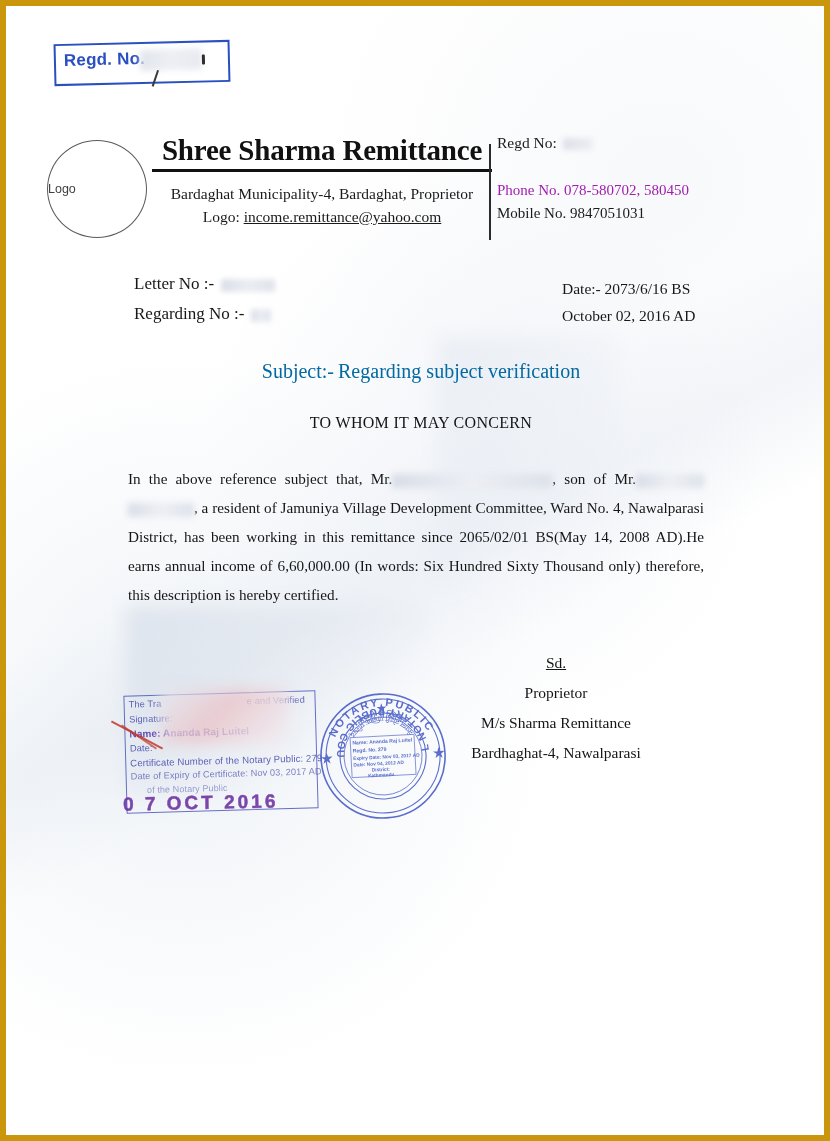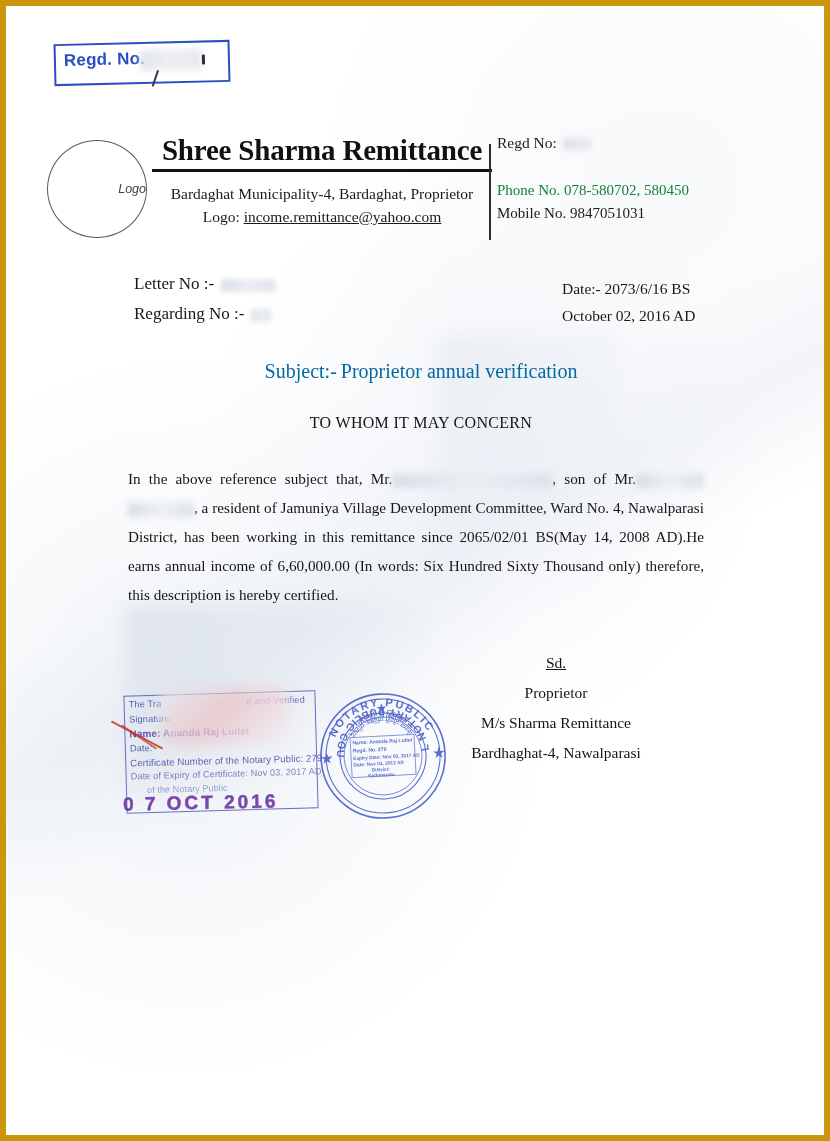--- a/index.html
+++ b/index.html
@@ -59,21 +59,21 @@
   }
   #regd-stamp .dot{
     position:absolute;left:146px;top:12px;width:3px;height:10px;background:#2e2e2e;border-radius:1px;
   }
 
   
   #letterhead{position:absolute;left:0;top:128px;width:830px;height:120px;}
   #logo-circle{
     position:absolute;left:41px;top:6px;width:98px;height:96px;
     border:1.4px solid #5a5a5a;border-radius:50%;
-    display:flex;align-items:center;justify-content:flex-end;font-style:italic;
+    display:flex;align-items:center;justify-content:flex-start;
   }
   #logo-circle span{
     font-family:"Liberation Sans", sans-serif;font-size:12.5px;color:#3f3f3f;
   }
   #org-block{position:absolute;left:146px;top:0;width:340px;text-align:center;}
   #org-title{
     font-family:"Liberation Serif", serif;
     font-weight:bold;font-size:29px;color:#111;letter-spacing:-.2px;
     white-space:nowrap;
   }
@@ -82,21 +82,21 @@
   #org-email-line{font-size:15.5px;color:#1a1a1a;margin-top:5px;}
   #org-email{text-decoration:underline;}
   #head-divider{position:absolute;left:483px;top:10px;width:2px;height:96px;background:#2b2b2b;}
   #contact-block{position:absolute;left:491px;top:0;width:300px;}
   #contact-regd{font-size:15.5px;color:#1a1a1a;position:relative;padding-left:0;}
   #contact-regd .redact2{
     display:inline-block;vertical-align:middle;width:30px;height:12px;margin-left:6px;
     background:linear-gradient(90deg,rgba(219,223,231,.95),rgba(235,237,242,.95));
     filter:blur(2.4px);border-radius:2px;
   }
-  #contact-phone{font-size:15px;color:#15803d;margin-top:30px;}
+  #contact-phone{font-size:15px;color:#a21caf;margin-top:30px;}
   #contact-mobile{font-size:15px;color:#1a1a1a;margin-top:6px;}
 
   
   #ref-block{position:absolute;left:128px;top:268px;}
   #ref-block div{font-size:17px;color:#181818;margin-bottom:10px;}
   .redact-line{
     display:inline-block;vertical-align:middle;height:13px;margin-left:7px;
     background:linear-gradient(90deg,rgba(216,221,230,.95),rgba(233,236,241,.95),rgba(221,225,233,.92));
     filter:blur(2.6px);border-radius:2px;
   }
@@ -225,21 +225,21 @@
     </div>
   </div>
 
   <div id="date-block">
     <div>Date:- 2073/6/16 BS</div>
     <div>October 02, 2016 AD</div>
   </div>
 
   <div id="subject">
     <span>Subject:-</span>
-    <span>Proprietor annual verification</span>
+    <span>Regarding subject verification</span>
   </div>
 
   <div id="towhom">
     <span>TO WHOM IT MAY CONCERN</span>
   </div>
 
   <div id="body-text">
     <span>In the above reference subject that, Mr.</span><span class="r" style="width:160px;"></span><span>, son of Mr.</span><span class="r" style="width:68px;"></span><span class="r" style="width:66px;"></span><span>, a resident of Jamuniya Village Development Committee, Ward No. 4, Nawalparasi District, has been working in this remittance since 2065/02/01 BS(May 14, 2008 AD).He earns annual income of 6,60,000.00 (In words: Six Hundred Sixty Thousand only) therefore, this description is hereby certified.</span>
   </div>
 

